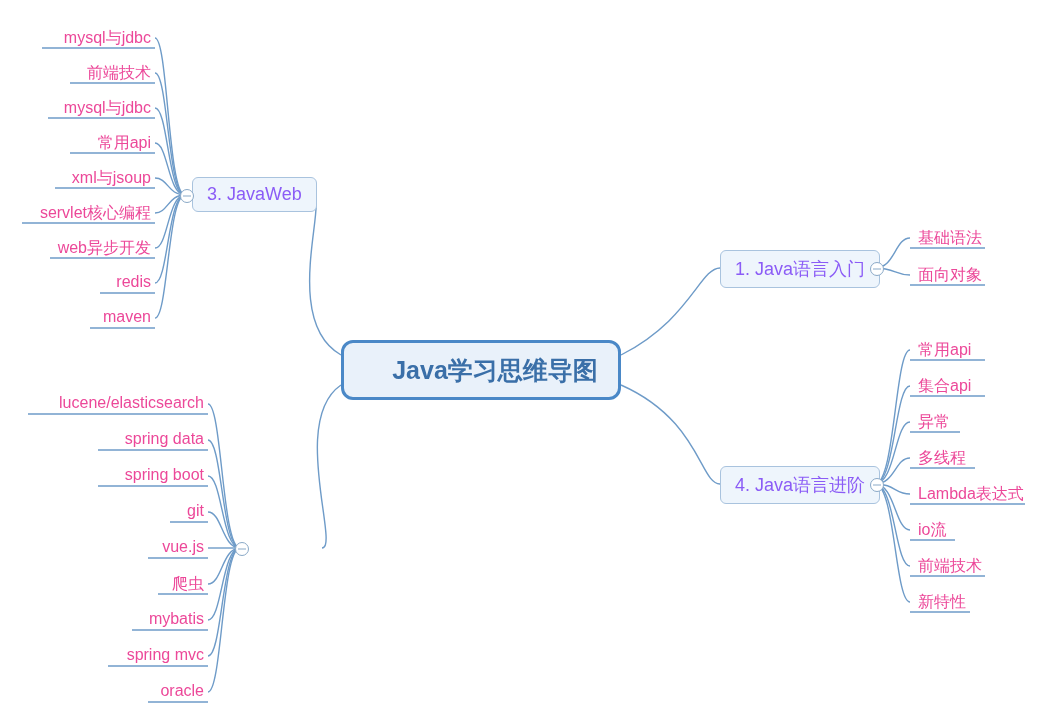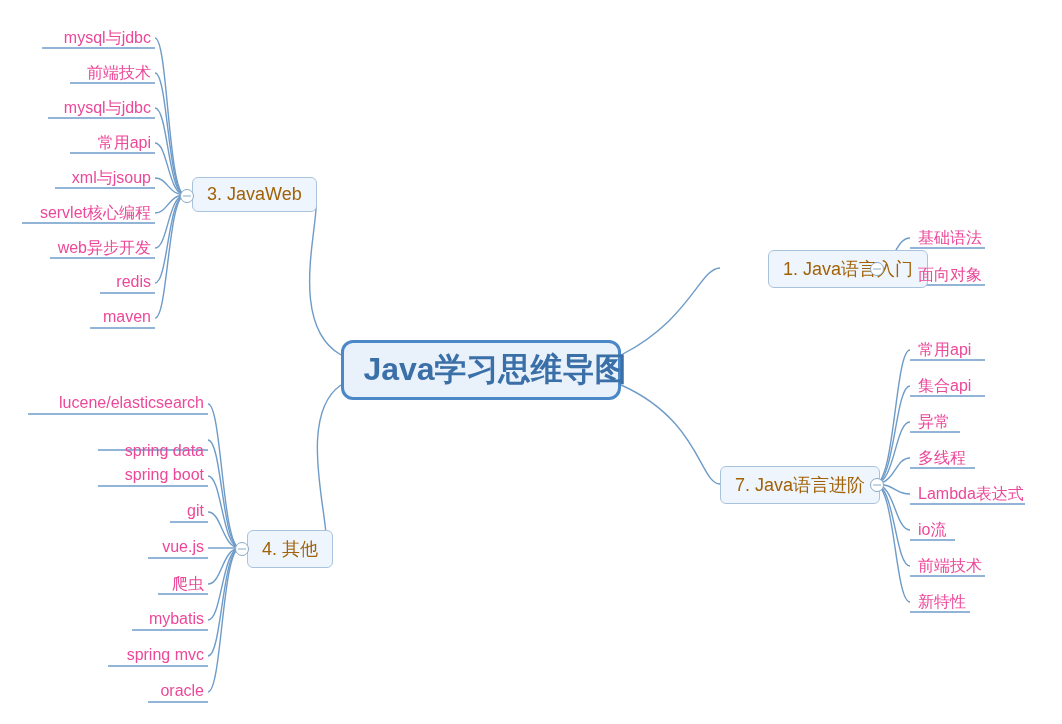--- a/index.html
+++ b/index.html
@@ -28,32 +28,32 @@
     box-sizing: border-box;
     white-space: nowrap;
   }
   .root {
     left: 341px; top: 340px;
     width: 280px; height: 60px;
     border: 3px solid #4a88c7;
     border-radius: 12px;
     background: #e9f1fa;
     color: #3a6fa8;
-    font-size: 32px;
+    font-size: 25px;
     font-weight: 600;
     display: flex;
     align-items: center;
     justify-content: center;
     padding-left: 28px;
   }
   .branch {
     border: 1px solid #a9c3de;
     background: #eef5fc;
     border-radius: 6px;
-    color: #a16207;
+    color: #8b5cf6;
     font-size: 18px;
     padding: 6px 14px;
     display: inline-flex;
     align-items: center;
   }
   .leaf {
     color: #ec4899;
     font-size: 16px;
     padding: 2px 4px;
   }
@@ -152,38 +152,35 @@
     <line x1="132" y1="630" x2="208" y2="630"></line>
     <line x1="108" y1="666" x2="208" y2="666"></line>
     <line x1="148" y1="702" x2="208" y2="702"></line>
   </g>
 </svg>
 
 <div class="node root">
   <span>Java学习思维导图</span>
 </div>
 
-<div class="node branch" style="left:720px; top:250px;margin-left:48px;">
+<div class="node branch" style="left:720px; top:250px;">
   <span>1. Java语言入门</span>
 </div>
 <div class="toggle" style="left:870px; top:262px;"></div>
 
 <div class="node branch" style="left:720px; top:466px;">
-  <span>7. Java语言进阶</span>
+  <span>4. Java语言进阶</span>
 </div>
 <div class="toggle" style="left:870px; top:478px;"></div>
 
 <div class="node branch" style="left:192px; top:177px;">
   <span>3. JavaWeb</span>
 </div>
 <div class="toggle" style="left:180px; top:189px;"></div>
 
-<div class="node branch" style="left:247px; top:530px;">
-  <span>4. 其他</span>
-</div>
 <div class="toggle" style="left:235px; top:542px;"></div>
 
 <div class="node leaf" style="left:914px; top:226px;"><span>基础语法</span></div>
 <div class="node leaf" style="left:914px; top:263px;"><span>面向对象</span></div>
 
 <div class="node leaf" style="left:914px; top:338px;"><span>常用api</span></div>
 <div class="node leaf" style="left:914px; top:374px;"><span>集合api</span></div>
 <div class="node leaf" style="left:914px; top:410px;"><span>异常</span></div>
 <div class="node leaf" style="left:914px; top:446px;"><span>多线程</span></div>
 <div class="node leaf" style="left:914px; top:482px;"><span>Lambda表达式</span></div>
@@ -195,21 +192,21 @@
 <div class="node leaf" style="right:907px; top:61px; text-align:right;"><span>前端技术</span></div>
 <div class="node leaf" style="right:907px; top:96px; text-align:right;"><span>mysql与jdbc</span></div>
 <div class="node leaf" style="right:907px; top:131px; text-align:right;"><span>常用api</span></div>
 <div class="node leaf" style="right:907px; top:166px; text-align:right;"><span>xml与jsoup</span></div>
 <div class="node leaf" style="right:907px; top:201px; text-align:right;"><span>servlet核心编程</span></div>
 <div class="node leaf" style="right:907px; top:236px; text-align:right;"><span>web异步开发</span></div>
 <div class="node leaf" style="right:907px; top:271px; text-align:right;"><span>redis</span></div>
 <div class="node leaf" style="right:907px; top:306px; text-align:right;"><span>maven</span></div>
 
 <div class="node leaf" style="right:854px; top:392px; text-align:right;"><span>lucene/elasticsearch</span></div>
-<div class="node leaf" style="right:854px; top:440px; text-align:right;"><span>spring data</span></div>
+<div class="node leaf" style="right:854px; top:428px; text-align:right;"><span>spring data</span></div>
 <div class="node leaf" style="right:854px; top:464px; text-align:right;"><span>spring boot</span></div>
 <div class="node leaf" style="right:854px; top:500px; text-align:right;"><span>git</span></div>
 <div class="node leaf" style="right:854px; top:536px; text-align:right;"><span>vue.js</span></div>
 <div class="node leaf" style="right:854px; top:572px; text-align:right;"><span>爬虫</span></div>
 <div class="node leaf" style="right:854px; top:608px; text-align:right;"><span>mybatis</span></div>
 <div class="node leaf" style="right:854px; top:644px; text-align:right;"><span>spring mvc</span></div>
 <div class="node leaf" style="right:854px; top:680px; text-align:right;"><span>oracle</span></div>
 
 </div>
 

